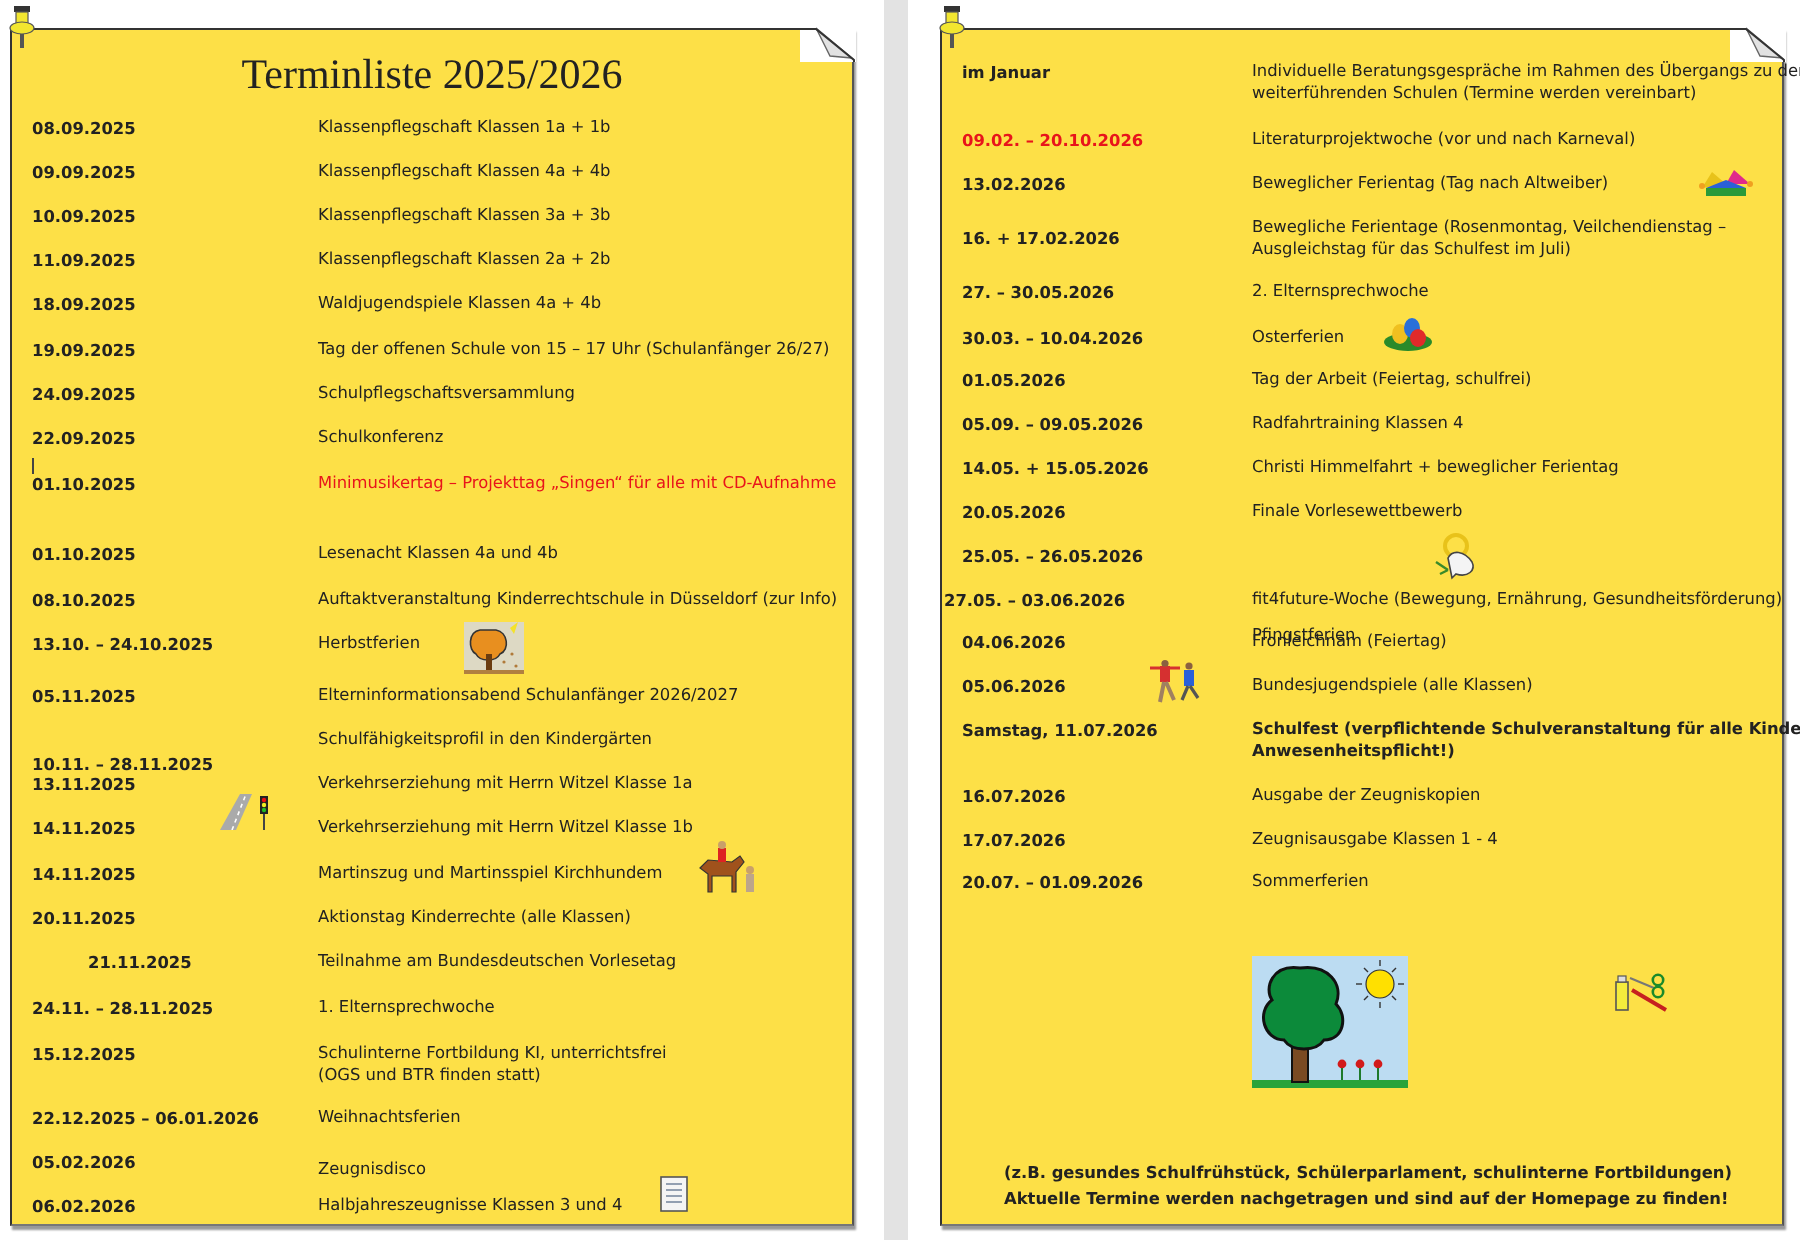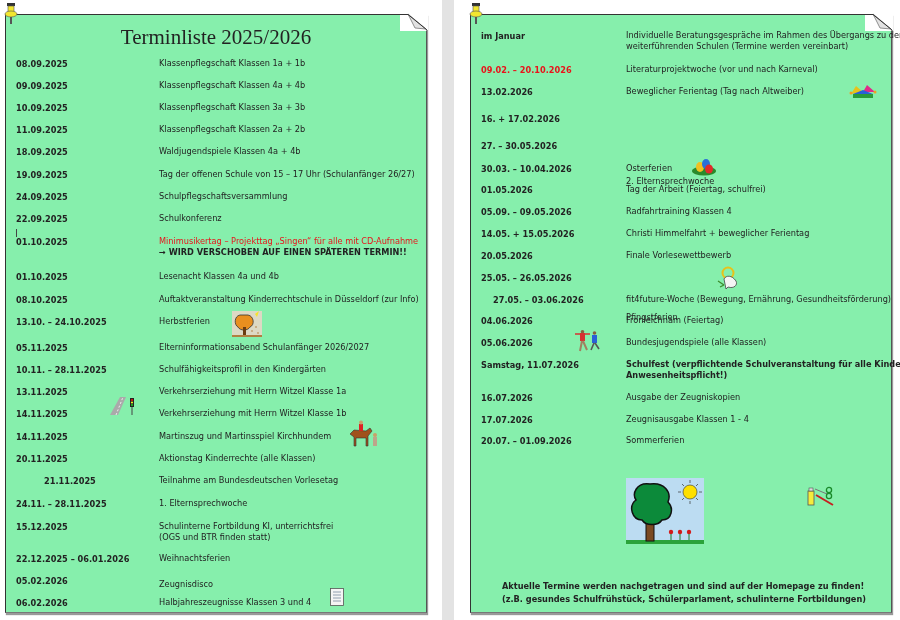--- a/index.html
+++ b/index.html
@@ -8,21 +8,21 @@
     background: #ffffff;
     font-family: "DejaVu Sans", sans-serif;
     position: relative;
   }
   .divider {
     position: absolute; left: 442px; top: 0; width: 12px; height: 620px;
     background: #e3e3e3;
   }
   .page {
     position: absolute; top: 14px; height: 597px;
-    background: #86efac;
+    background: #fde047;
     border-left: 1px solid #333;
     border-top: 1px solid #333;
     border-right: 1px solid #555;
     border-bottom: 1px solid #777;
     box-shadow: 1px 2px 1px #999;
   }
   #page-left { left: 5px; width: 420px; }
   #page-right { left: 470px; width: 420px; }
   .corner {
     position: absolute; right: -2px; top: -2px; width: 28px; height: 18px;
@@ -110,21 +110,20 @@
       <div>
         <div class="date" style="left: 10px; top: 199px;">22.09.2025</div>
         <div class="desc" style="left: 153px; top: 198px;">
           <div>Schulkonferenz</div>
         </div>
       </div>
       <div>
         <div class="date" style="left: 10px; top: 222px;">01.10.2025</div>
         <div class="desc" style="left: 153px; top: 221px;">
           <div class="red">Minimusikertag – Projekttag „Singen“ für alle mit CD-Aufnahme</div>
-          <div class="bold">→ WIRD VERSCHOBEN AUF EINEN SPÄTEREN TERMIN!!</div>
         </div>
       </div>
       <div>
         <div class="date" style="left: 10px; top: 257px;">01.10.2025</div>
         <div class="desc" style="left: 153px; top: 256px;">
           <div>Lesenacht Klassen 4a und 4b</div>
         </div>
       </div>
       <div>
         <div class="date" style="left: 10px; top: 280px;">08.10.2025</div>
@@ -150,21 +149,21 @@
             </g>
           </svg></div>
       </div>
       <div>
         <div class="date" style="left: 10px; top: 328px;">05.11.2025</div>
         <div class="desc" style="left: 153px; top: 327px;">
           <div>Elterninformationsabend Schulanfänger 2026/2027</div>
         </div>
       </div>
       <div>
-        <div class="date" style="left: 10px; top: 350px; text-align: center;">10.11. – 28.11.2025</div>
+        <div class="date" style="left: 10px; top: 362px; text-align: center;">10.11. – 28.11.2025</div>
         <div class="desc" style="left: 153px; top: 349px;">
           <div>Schulfähigkeitsprofil in den Kindergärten</div>
         </div>
       </div>
       <div>
         <div class="date" style="left: 10px; top: 372px;">13.11.2025</div>
         <div class="desc" style="left: 153px; top: 371px;">
           <div>Verkehrserziehung mit Herrn Witzel Klasse 1a</div>
         </div>
       </div>
@@ -289,25 +288,27 @@
             <path d="M14 8 L18 1 L26 8 Z" fill="#e02a8a"></path>
             <path d="M4 10 L24 10 L24 14 L4 14 Z" fill="#2a9a3a"></path>
             <path d="M4 10 L14 6 L24 10 Z" fill="#2a60d8"></path>
             <circle cx="2" cy="9" r="1.5" fill="#f0a020"></circle>
             <circle cx="26" cy="8" r="1.5" fill="#f0a020"></circle>
           </svg></div>
       </div>
       <div>
         <div class="date" style="left: 10px; top: 84px; margin-top: 15px;">16. + 17.02.2026</div>
         <div class="desc" style="left: 155px; top: 93px;">
+          <div>Bewegliche Ferientage (Rosenmontag, Veilchendienstag –</div>
+          <div>Ausgleichstag für das Schulfest im Juli)</div>
         </div>
       </div>
       <div>
         <div class="date" style="left: 10px; top: 126px;">27. – 30.05.2026</div>
-        <div class="desc" style="left: 155px; top: 125px; margin-top: 36px;">
+        <div class="desc" style="left: 155px; top: 125px;">
           <div>2. Elternsprechwoche</div>
         </div>
       </div>
       <div>
         <div class="date" style="left: 10px; top: 149px;">30.03. – 10.04.2026</div>
         <div class="desc" style="left: 155px; top: 148px;">
           <div>Osterferien</div>
         </div>
         <div class="ico" style="left: 220px; top: 143px;"><svg width="26" height="18" viewBox="0 0 26 18">
             <ellipse cx="13" cy="13" rx="12" ry="4.5" fill="#2a8a2a"></ellipse>
@@ -345,21 +346,21 @@
         <div class="desc" style="left: 155px; top: 257px; margin-top: 40px;">
           <div>Pfingstferien</div>
         </div>
         <div class="ico" style="left: 245px; top: 250px;"><svg width="26" height="26" viewBox="0 0 26 26">
             <circle cx="12" cy="8" r="5.5" fill="none" stroke="#e8c21a" stroke-width="2"></circle>
             <path d="M8 14 C10 10 16 10 20 16 C22 20 18 24 12 22 L10 24 Z" fill="#f4f4f4" stroke="#444" stroke-width="0.8"></path>
             <path d="M2 16 L8 20 M4 22 L8 20" stroke="#3a8a2a" stroke-width="1.2"></path>
           </svg></div>
       </div>
       <div>
-        <div class="date" style="left: 22px; top: 280px;">27.05. – 03.06.2026</div>
+        <div class="date" style="left: 1px; top: 280px;">27.05. – 03.06.2026</div>
         <div class="desc" style="left: 155px; top: 279px;">
           <div>fit4future-Woche (Bewegung, Ernährung, Gesundheitsförderung)</div>
         </div>
       </div>
       <div>
         <div class="date" style="left: 10px; top: 301px;">04.06.2026</div>
         <div class="desc" style="left: 155px; top: 300px;">
           <div>Fronleichnam (Feiertag)</div>
         </div>
       </div>
@@ -436,16 +437,16 @@
   <svg class="ico" style="left:336px; top:470px;" width="28" height="22" viewBox="0 0 28 22">
     <rect x="1" y="6" width="6" height="14" fill="#f4ec3c" stroke="#555" stroke-width="0.8"></rect>
     <rect x="2" y="3" width="4" height="3" fill="#ddd" stroke="#555" stroke-width="0.6"></rect>
     <line x1="9" y1="10" x2="26" y2="20" stroke="#c62020" stroke-width="2"></line>
     <line x1="8" y1="4" x2="20" y2="9" stroke="#777" stroke-width="1"></line>
     <circle cx="22" cy="5" r="2.6" fill="none" stroke="#1a8a2a" stroke-width="1.3"></circle>
     <circle cx="22" cy="11" r="2.6" fill="none" stroke="#1a8a2a" stroke-width="1.3"></circle>
   </svg>
 
   <div class="footer">
+    <div>(z.B. gesundes Schulfrühstück, Schülerparlament, schulinterne Fortbildungen)</div>
     <div>Aktuelle Termine werden nachgetragen und sind auf der Homepage zu finden!</div>
-    <div>(z.B. gesundes Schulfrühstück, Schülerparlament, schulinterne Fortbildungen)</div>
   </div>
 </div>
 
 </body></html>

